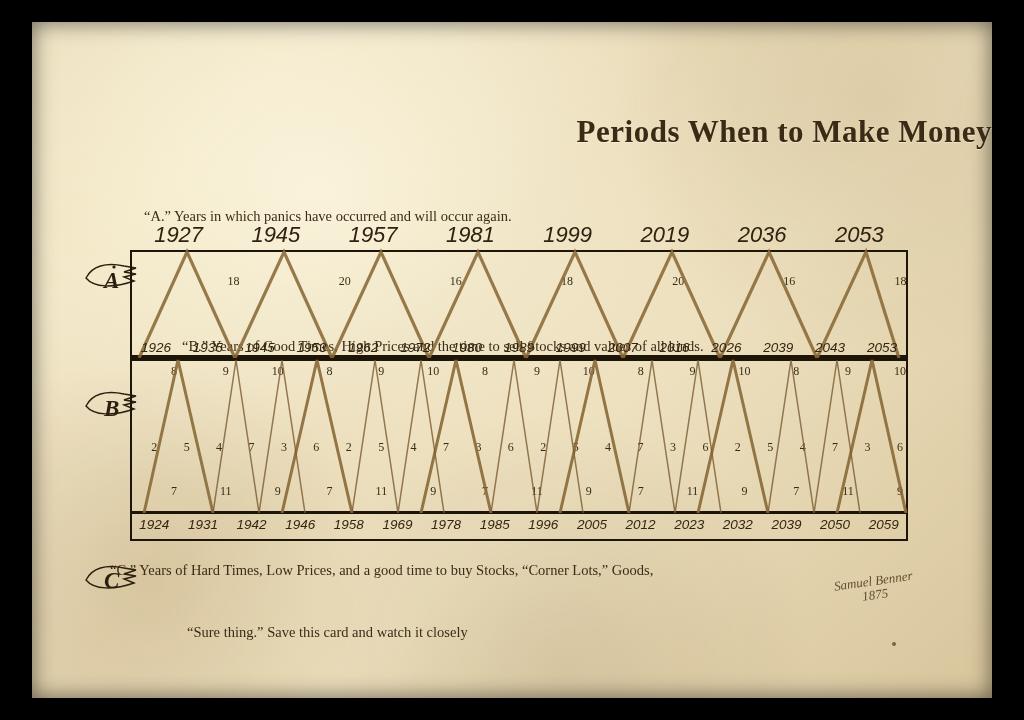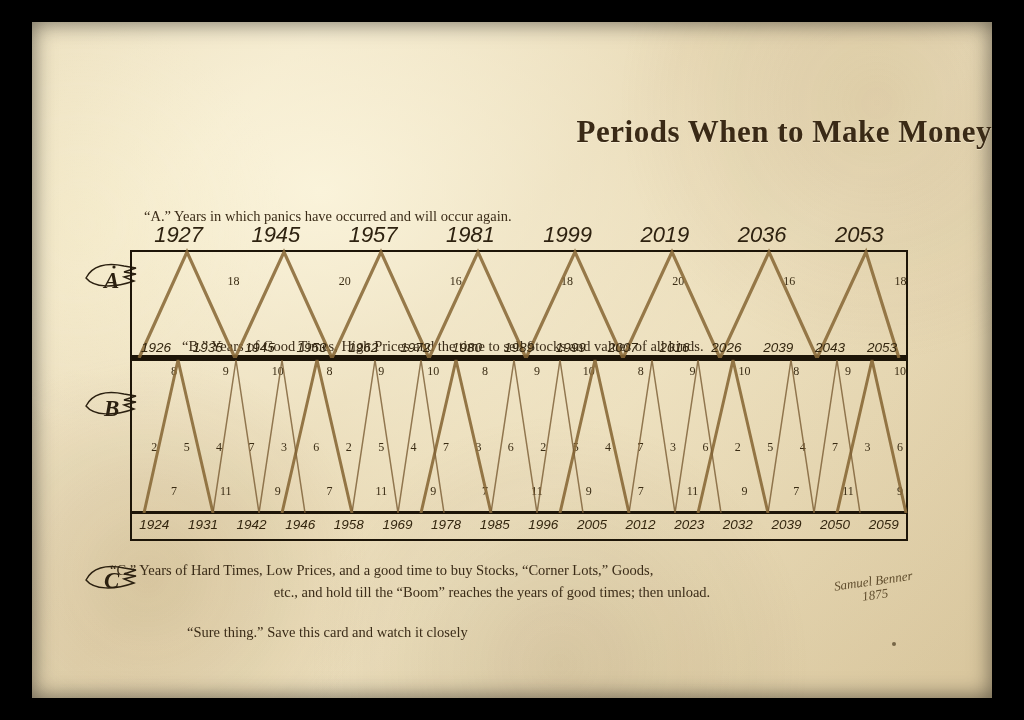--- a/index.html
+++ b/index.html
@@ -153,21 +153,20 @@
 <body>
 
 <div class="card">
   <div class="grain"></div>
 
   <div class="title">Periods When to Make Money</div>
 
   <div class="caption cap-a">“A.” Years in which panics have occurred and will occur again.</div>
   <div class="caption cap-b">“B.” Years of Good Times, High Prices and the time to sell Stocks and values of all kinds.</div>
   <div class="caption cap-c1">“C.”   Years of Hard Times, Low Prices, and a good time to buy Stocks, “Corner Lots,” Goods,</div>
-  <div class="caption cap-c2">etc., and hold till  the “Boom” reaches the years of good times; then unload.</div>
   <div class="caption cap-sure">“Sure thing.” Save this card and watch it closely</div>
 
   <div style="position:absolute;left:52px;top:238px;">
     <svg width="56" height="30" viewBox="0 0 56 30">
       <path d="M2 18 C8 6, 22 2, 40 6 L52 8 L40 12 L52 14 L40 17 L50 21 C30 28, 10 28, 2 18 Z" fill="none" stroke="#2b2010" stroke-width="1.4"></path>
       <circle cx="30" cy="7" r="1.6" fill="#2b2010"></circle>
     </svg>
   </div>
   <div class="letterbox" style="left:72px;top:246px;">A</div>
 

